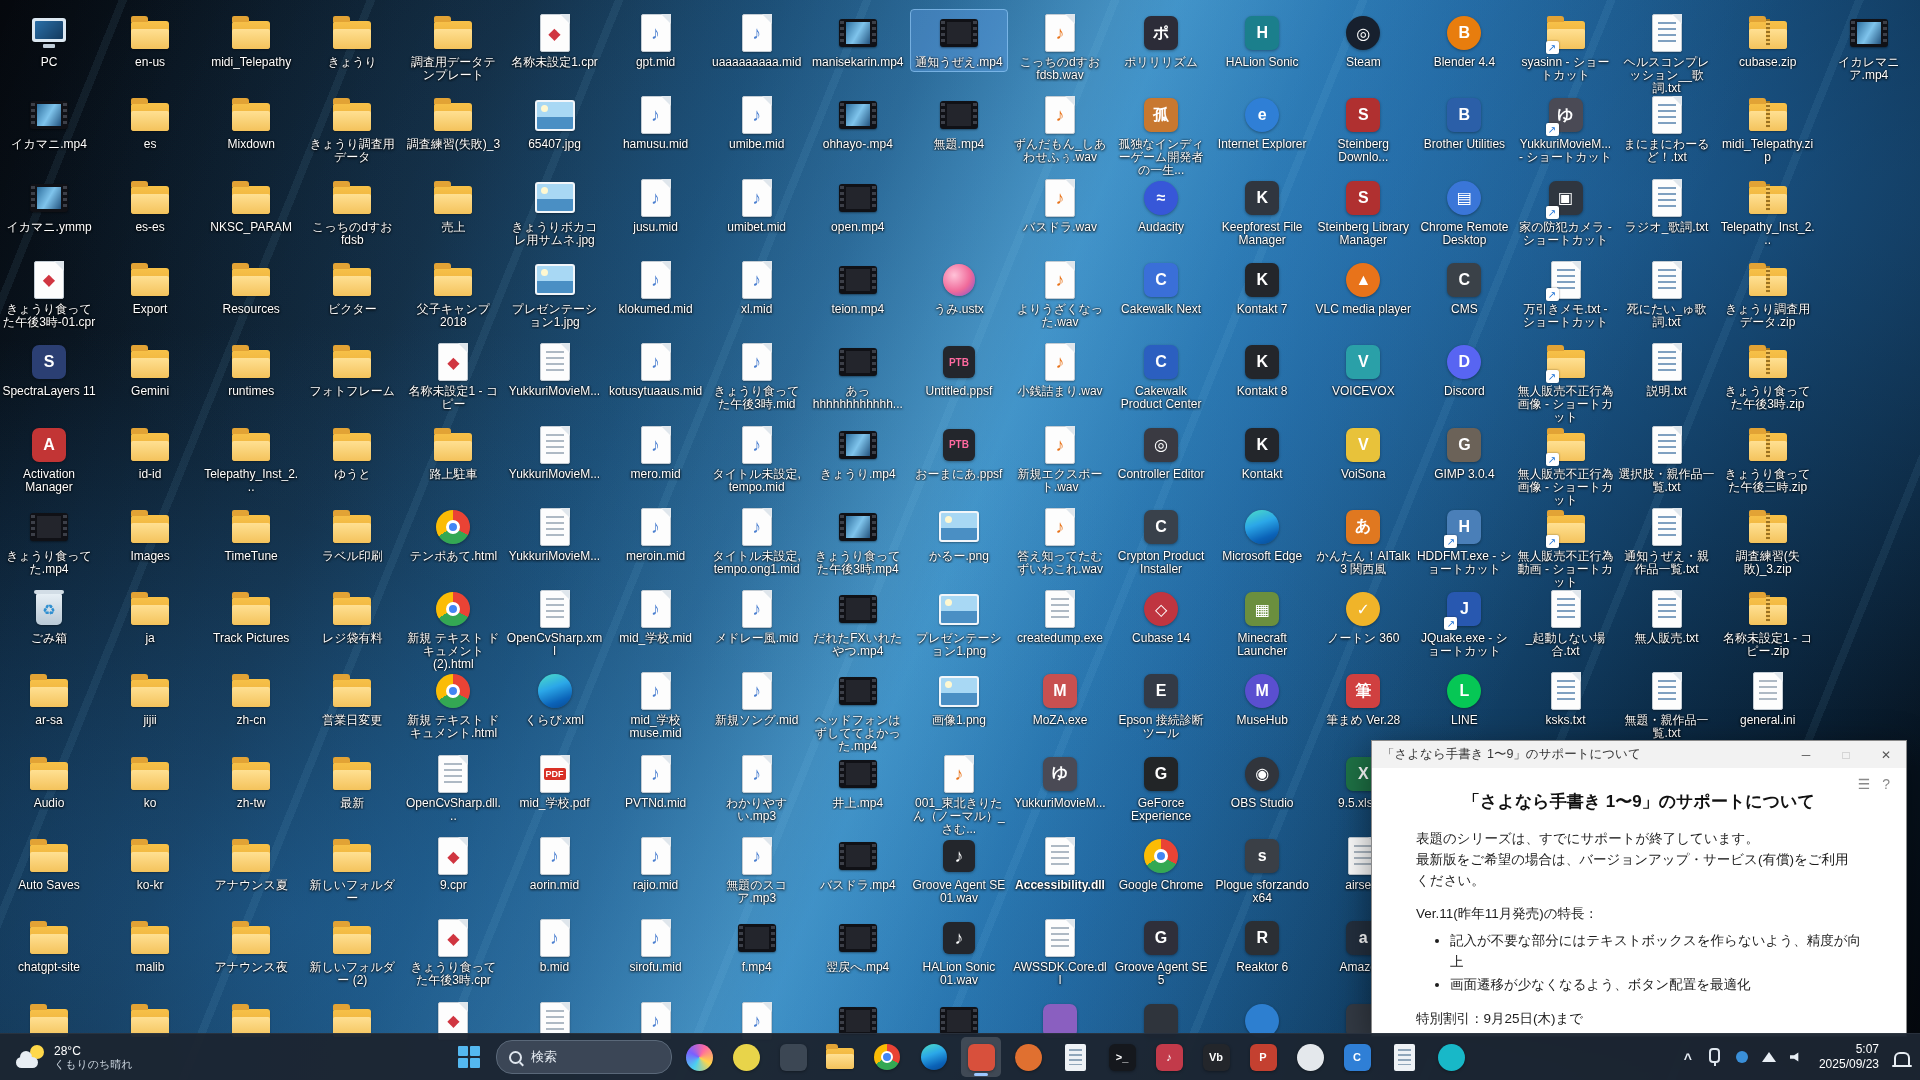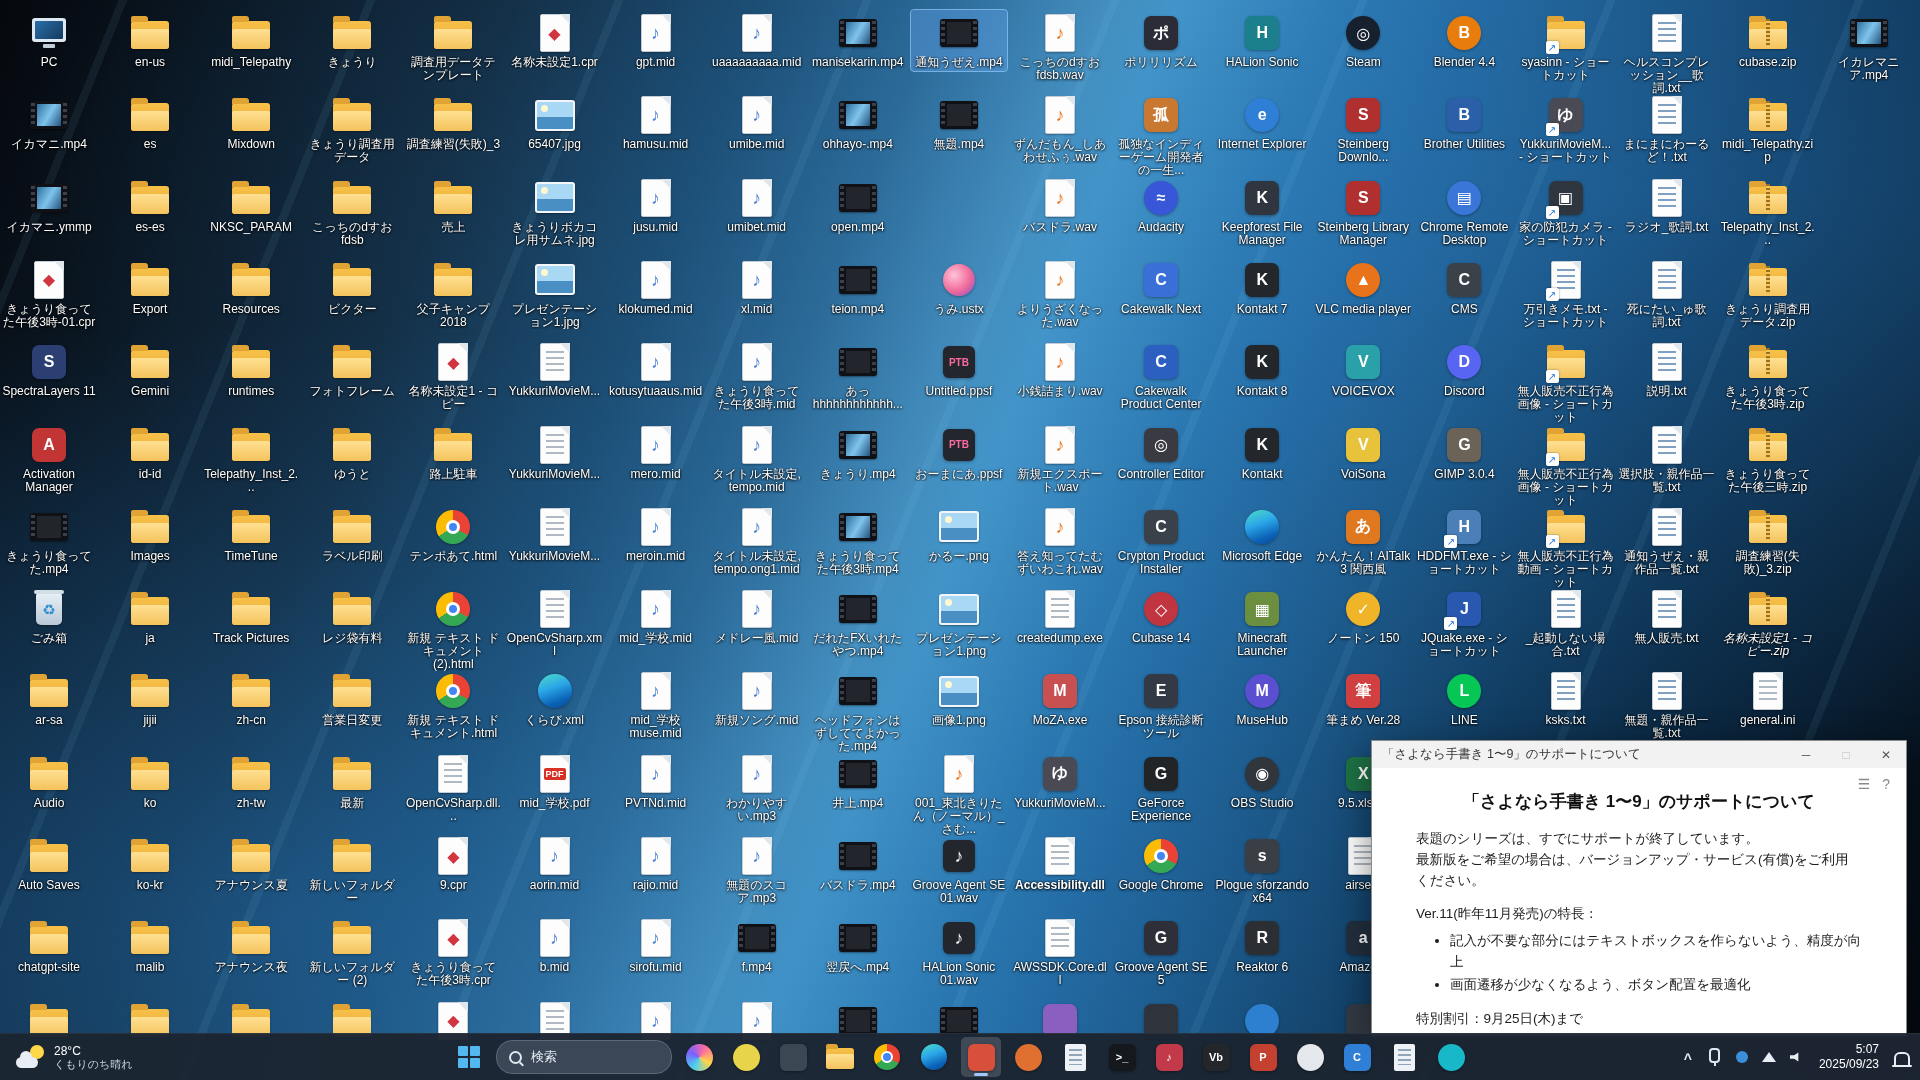--- a/index.html
+++ b/index.html
@@ -1310,21 +1310,21 @@
     <div class="dicon" style="left: 1315.3px; top: 503.8px;">
       <div class="icn">
         <div class="ap" style="background:#e07820">あ</div>
       </div>
       <div class="dlabel">かんたん！AITalk 3 関西風</div>
     </div>
     <div class="dicon" style="left: 1315.3px; top: 586.1px;">
       <div class="icn">
         <div class="ap apc" style="background:#f0b429">✓</div>
       </div>
-      <div class="dlabel">ノートン 150</div>
+      <div class="dlabel">ノートン 360</div>
     </div>
     <div class="dicon" style="left: 1315.3px; top: 668.4px;">
       <div class="icn">
         <div class="ap" style="background:#d04040">筆</div>
       </div>
       <div class="dlabel">筆まめ Ver.28</div>
     </div>
     <div class="dicon" style="left: 1315.3px; top: 750.7px;">
       <div class="icn">
         <div class="ap" style="background:#1e7145">X</div>
@@ -1595,21 +1595,21 @@
       <div class="dlabel">きょうり食ってた午後三時.zip</div>
     </div>
     <div class="dicon" style="left: 1719.7px; top: 503.8px;">
       <div class="icn">
         <div class="fold">
           <div class="zipper"></div>
         </div>
       </div>
       <div class="dlabel">調査練習(失敗)_3.zip</div>
     </div>
-    <div class="dicon" style="left: 1719.7px; top: 586.1px; font-style: italic;">
+    <div class="dicon" style="left: 1719.7px; top: 586.1px;">
       <div class="icn">
         <div class="fold">
           <div class="zipper"></div>
         </div>
       </div>
       <div class="dlabel">名称未設定1 - コピー.zip</div>
     </div>
     <div class="dicon" style="left: 1719.7px; top: 668.4px;">
       <div class="icn">
         <div class="pg">

